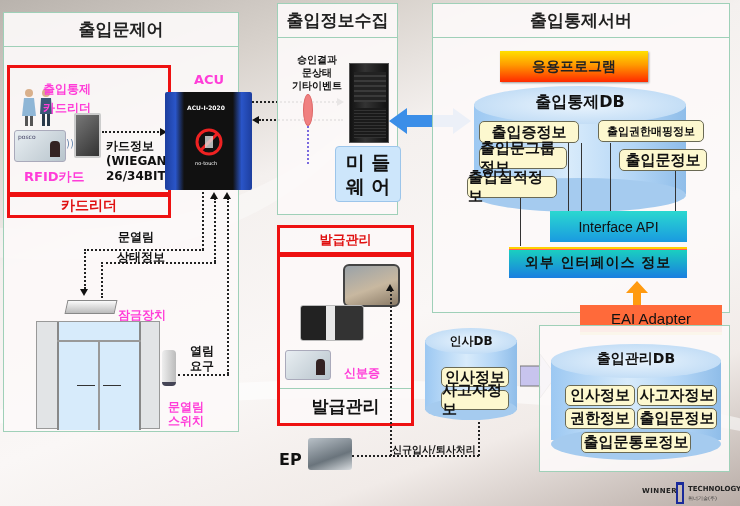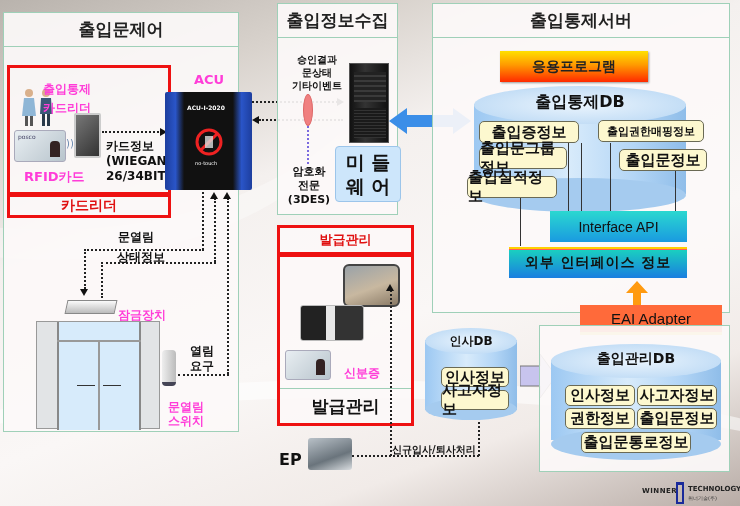--- a/index.html
+++ b/index.html
@@ -120,23 +120,20 @@
 스위치</div>
 
   <div class="panel" style="left:277px; top:3px; width:121px; height:212px;">
     <div class="panel-head">출입정보수집</div>
   </div>
   <div class="abs black-b" style="left:286px; top:53px; width:62px; font-size:10px; line-height:13px; white-space:pre; text-align:center;font-family:Liberation Serif, serif;">승인결과
 문상태
 기타이벤트</div>
   <div class="abs" style="left:303px; top:94px; width:10px; height:32px; border-radius:50%; background:#f08080; border:1px solid #d66;"></div>
   <div class="abs" style="left:307px; top:126px; height:38px; border-left:2px dotted #7a6adf;"></div>
-  <div class="abs black-b" style="left:286px; top:165px; width:46px; font-size:11px; line-height:14px; white-space:pre; text-align:center;">암호화
-전문
-(3DES)</div>
 
   <div class="abs" style="left:349px; top:63px; width:40px; height:80px; background:linear-gradient(90deg,#111,#333 40%,#111); border:1px solid #555;">
     <div style="position:absolute; left:4px; top:8px; width:32px; height:30px; background:repeating-linear-gradient(180deg,#222 0 3px,#3a3a3a 3px 5px);"></div>
     <div style="position:absolute; left:4px; top:44px; width:32px; height:30px; background:repeating-linear-gradient(180deg,#1a1a1a 0 2px,#333 2px 3px);"></div>
   </div>
   <div class="abs" style="left:335px; top:146px; width:66px; height:56px; background:#cde6fb; border:1px solid #9cc5ea; border-radius:4px; display:flex; align-items:center; justify-content:center;">
     <span style="font-weight:bold; font-size:19px; line-height:24px; color:#111; white-space:pre; text-align:center;">미 들
 웨 어</span>
   </div>
 

